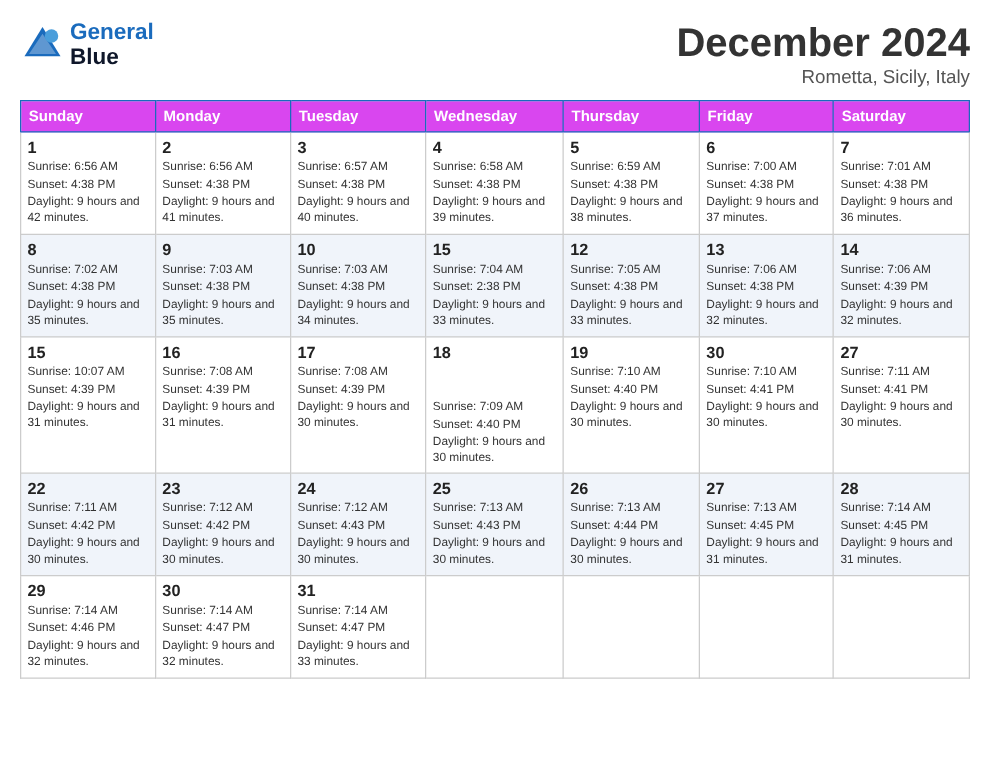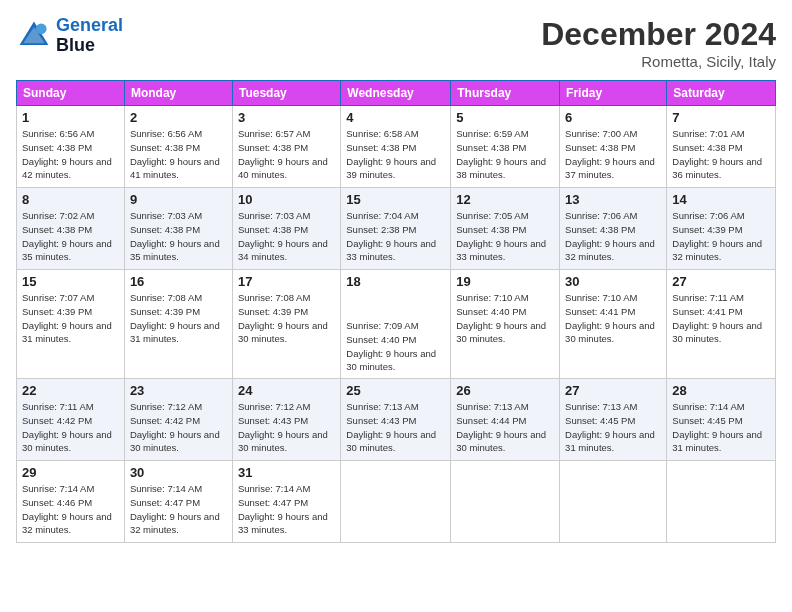--- a/index.html
+++ b/index.html
@@ -214,21 +214,21 @@
           <td>
             <span class="day-num">14</span>
             <div class="day-detail" style="white-space: pre-line;">Sunrise: 7:06 AM
 Sunset: 4:39 PM
 Daylight: 9 hours and 32 minutes.</div>
           </td>
         </tr>
         <tr>
           <td>
             <span class="day-num">15</span>
-            <div class="day-detail" style="white-space: pre-line;">Sunrise: 7:07 AM
+            <div class="day-detail" style="white-space: pre-line;">Sunrise: 10:07 AM
 Sunset: 4:39 PM
 Daylight: 9 hours and 31 minutes.</div>
           </td>
           <td>
             <span class="day-num">16</span>
             <div class="day-detail" style="white-space: pre-line;">Sunrise: 7:08 AM
 Sunset: 4:39 PM
 Daylight: 9 hours and 31 minutes.</div>
           </td>
           <td>

